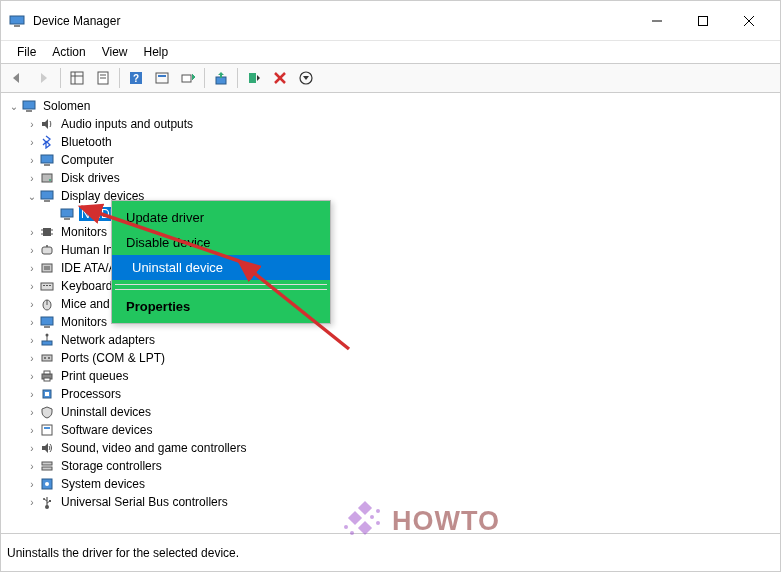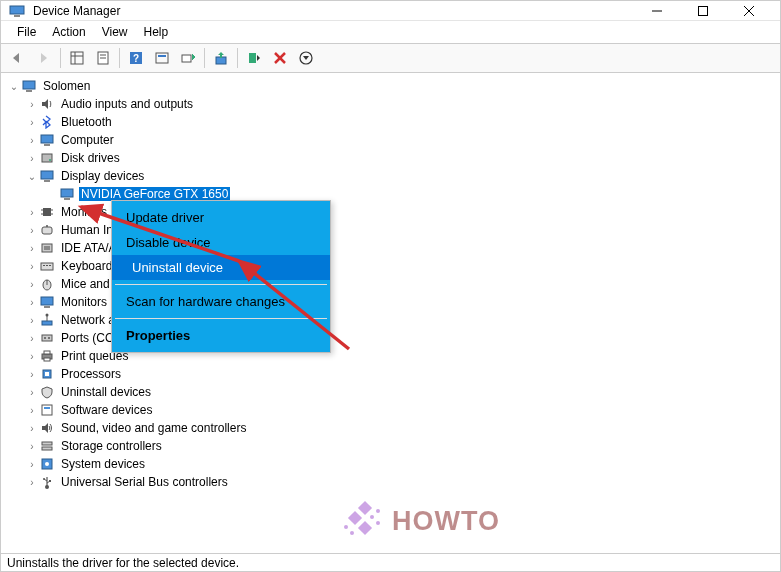--- a/index.html
+++ b/index.html
@@ -1,18 +1,18 @@
 <!DOCTYPE html>
 <html><head>
 <meta charset="utf-8">
 <style>
 * { margin: 0; padding: 0; box-sizing: border-box; font-family: "Segoe UI", Tahoma, sans-serif; }
 body { background: #fff; width: 781px; height: 572px; position: relative; overflow: hidden; border: 1px solid #ccc; }
 
-.titlebar { height: 20px; display: flex; align-items: center; padding: 0 8px; border-bottom: 1px solid #e5e5e5; }
+.titlebar { height: 40px; display: flex; align-items: center; padding: 0 8px; border-bottom: 1px solid #e5e5e5; }
 .titlebar .app-icon { width: 16px; height: 16px; margin-right: 8px; }
 .titlebar .title { font-size: 12px; flex: 1; }
 .titlebar .win-controls { display: flex; gap: 0; }
 .titlebar .win-btn { width: 46px; height: 32px; display: flex; align-items: center; justify-content: center; cursor: pointer; }
 
 .menubar { height: 22px; display: flex; align-items: center; padding: 0 8px; font-size: 12px; }
 .menubar .menu-item { padding: 2px 8px; cursor: pointer; }
 
 .toolbar { height: 30px; border-top: 1px solid #ccc; border-bottom: 1px solid #ccc; display: flex; align-items: center; padding: 0 4px; background: #f9f9f9; }
 .toolbar .tbtn { width: 24px; height: 24px; display: flex; align-items: center; justify-content: center; margin: 0 1px; cursor: pointer; border: 1px solid transparent; }
@@ -21,27 +21,27 @@
 .tree-area { height: calc(100% - 32px - 22px - 30px - 22px); overflow: auto; padding: 4px 0; }
 .tree-node { display: flex; align-items: center; height: 18px; font-size: 12px; white-space: nowrap; }
 .tree-node .expander { width: 14px; text-align: center; cursor: pointer; color: #777; font-size: 10px; user-select: none; }
 .tree-node .node-icon { width: 16px; height: 16px; margin-right: 4px; display: inline-flex; align-items: center; justify-content: center; }
 .tree-node .node-label { padding: 0 2px; }
 .tree-node.selected .node-label { background: #0078d7; color: #fff; }
 .indent-0 { padding-left: 6px; }
 .indent-1 { padding-left: 24px; }
 .indent-2 { padding-left: 44px; }
 
-.context-menu { position: absolute; background: #0ea5e9; border: 1px solid #bbb; box-shadow: 2px 2px 6px rgba(0,0,0,0.2); min-width: 220px; padding: 4px 0; z-index: 50; font-size: 13px; }
+.context-menu { position: absolute; background: #22c55e; border: 1px solid #bbb; box-shadow: 2px 2px 6px rgba(0,0,0,0.2); min-width: 220px; padding: 4px 0; z-index: 50; font-size: 13px; }
 .context-menu .cm-item { padding: 5px 14px; cursor: pointer; }
 .context-menu .cm-item.highlighted { background: #0078d7; color: #fff; padding-left: 20px; }
 .context-menu .cm-sep { height: 1px; background: #ddd; margin: 4px 3px; }
 .context-menu .cm-item.bold { font-weight: bold; }
 
-.statusbar { position: absolute; bottom: 0; left: 0; right: 0; height: 18px; border-top: 1px solid #ccc; font-size: 12px; padding: 2px 6px; display: flex; align-items: center; }
+.statusbar { position: absolute; bottom: 0; left: 0; right: 0; height: 38px; border-top: 1px solid #ccc; font-size: 12px; padding: 2px 6px; display: flex; align-items: center; }
 
 .watermark { position: absolute; right: 280px; bottom: 28px; opacity: 0.5; display: flex; align-items: center; gap: 6px; pointer-events: none; }
 .watermark .wm-text { font-size: 27px; font-weight: 800; color: #7f1d1d; letter-spacing: 1px; }
 
 .annotation-arrow { position: absolute; pointer-events: none; z-index: 60; }
 </style>
 </head>
 <body>
 
 <div class="titlebar">
@@ -396,21 +396,20 @@
       </div>
     </div>
 </div>
 
 <div class="context-menu" style="left:110px; top:199px;">
   <div id="cm-body">
       <div class="cm-item">Update driver</div>
       <div class="cm-item">Disable device</div>
       <div class="cm-item highlighted">Uninstall device</div>
       <div class="cm-sep"></div>
-      <div class="cm-item">Scan for hardware changes</div>
       <div class="cm-sep"></div>
       <div class="cm-item bold">Properties</div>
     </div>
 </div>
 
 <div class="statusbar">
   <span>Uninstalls the driver for the selected device.</span>
 </div>
 
 <div class="watermark">

